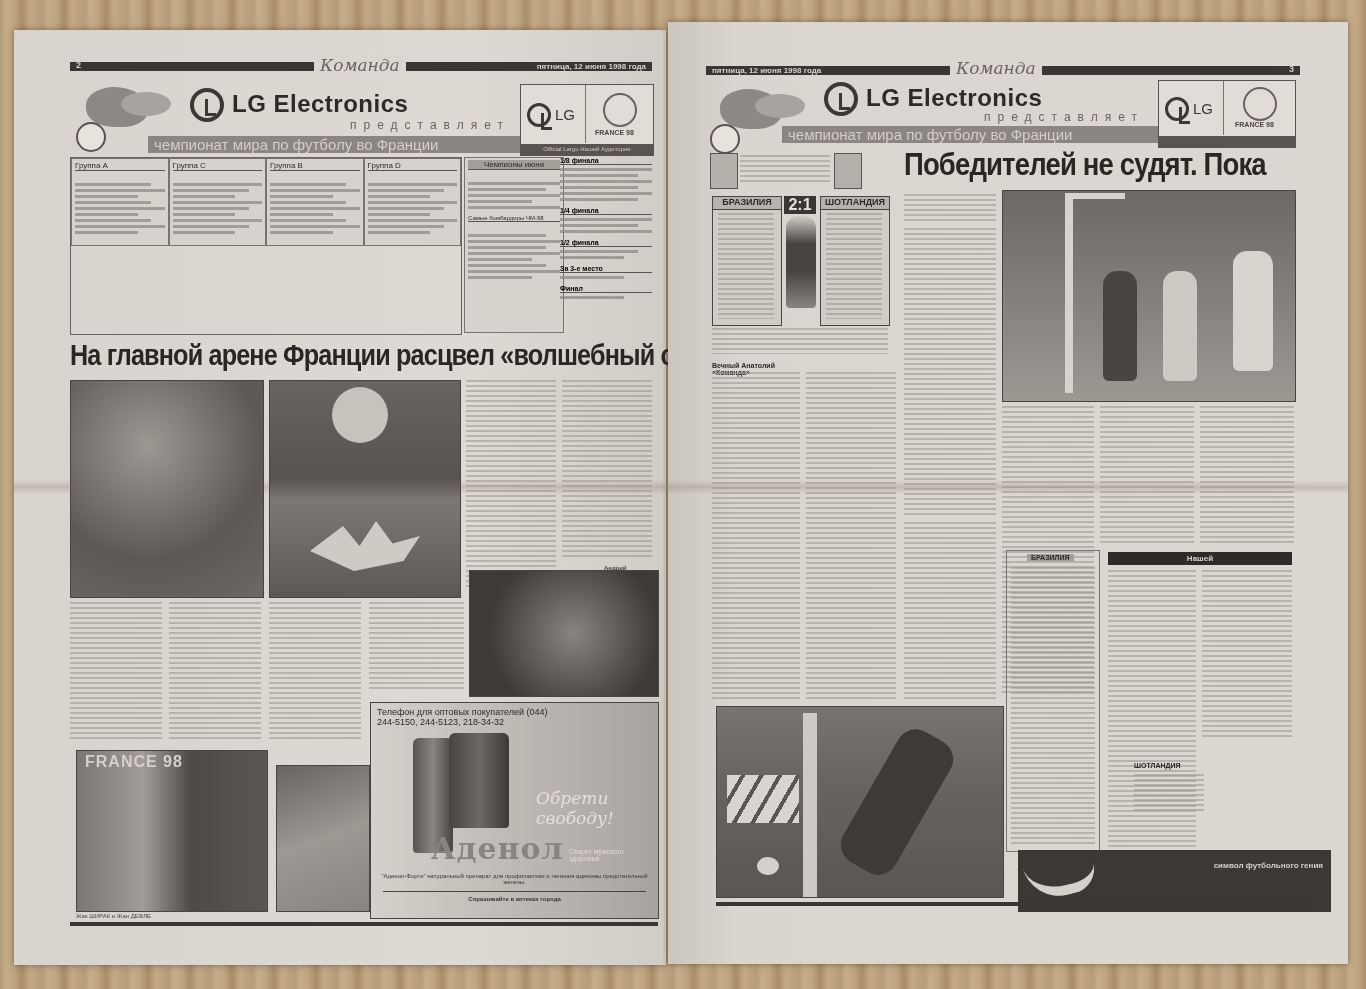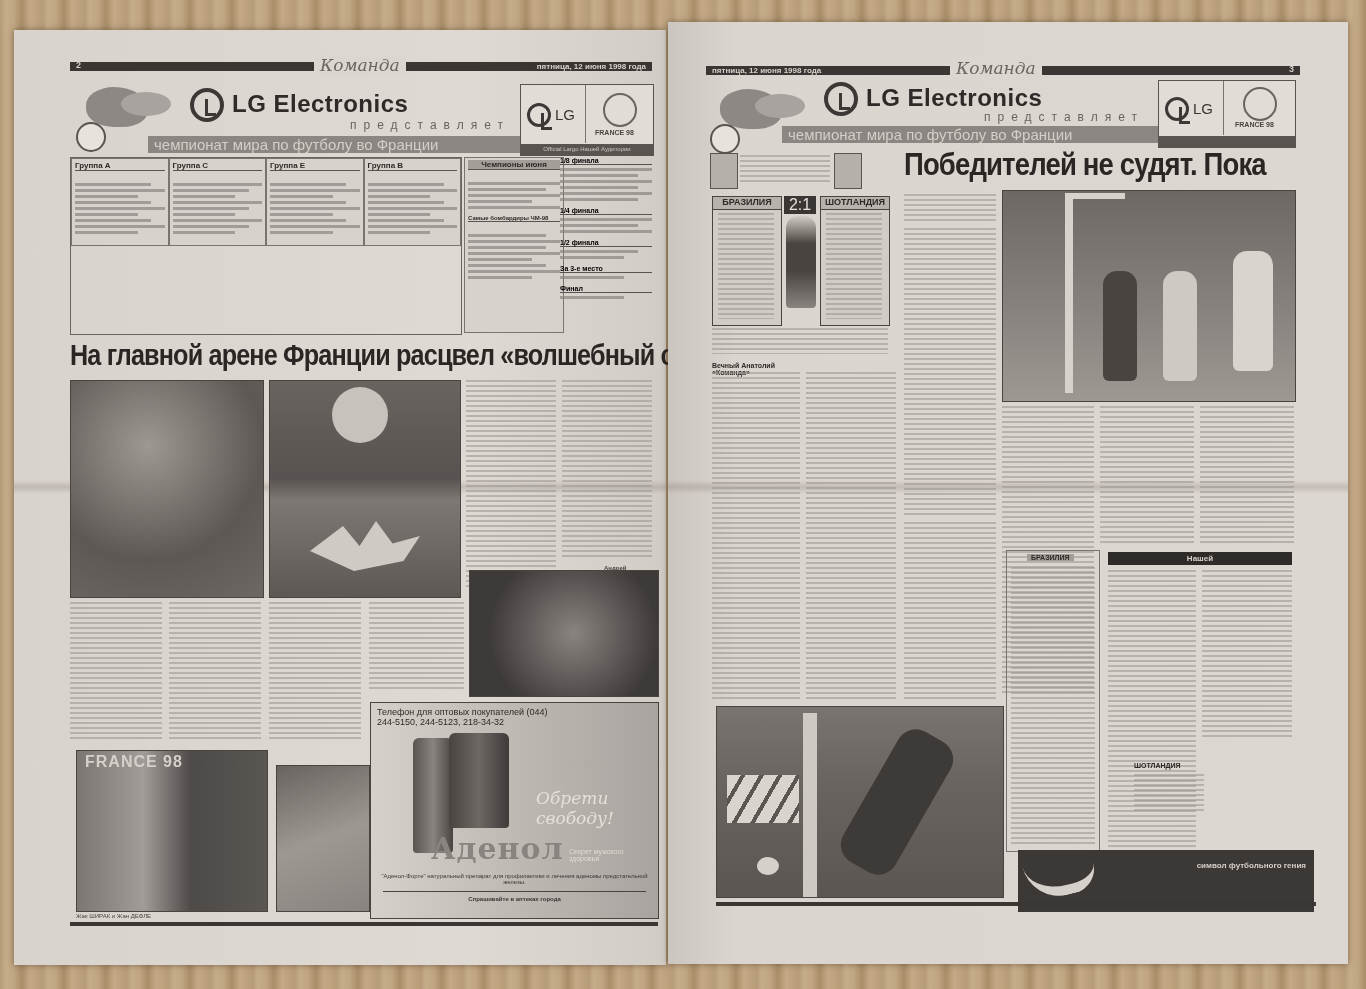--- a/index.html
+++ b/index.html
@@ -23,38 +23,38 @@
   .mascot .head{position:absolute;left:10px;top:5px;width:62px;height:40px;border-radius:50% 60% 45% 50%;background:#8e8884;}
   .mascot .beak{position:absolute;left:45px;top:10px;width:50px;height:24px;border-radius:50%;background:#a9a39f;}
   .mascot .ball{position:absolute;left:0;top:40px;width:30px;height:30px;border-radius:50%;background:#e8e2dc;border:2px solid #5a5450;box-sizing:border-box;}
   .sponsorbox{position:absolute;border:1px solid #5a5450;background:#e2dcd6;}
   .sponsorbox .half{position:absolute;top:0;bottom:12px;border-right:1px solid #7a7470;}
   .sponsorbox .lgsmall{font-weight:normal;font-size:15px;color:#3a3634;position:absolute;}
   .sponsorbox .cap{position:absolute;left:0;right:0;bottom:0;height:11px;background:#5a5450;color:#cfc9c3;font-size:6px;line-height:11px;text-align:center;}
   .f98{font-size:7px;color:#4a4440;position:absolute;font-weight:bold;}
   .tablesgrid{position:absolute;display:grid;gap:0;border:1px solid #6a6460;}
   .grp{border:1px solid #7a7470;padding:2px 3px;background:#d8d2cc;overflow:hidden;}
-  .grp .gt{font-size:8px;font-weight:bold;color:#2e2a28;border-bottom:1px solid #5a5450;margin-bottom:12px;}
+  .grp .gt{font-size:8px;font-weight:normal;color:#2e2a28;border-bottom:1px solid #5a5450;margin-bottom:12px;}
   .line{height:3px;background:#8a8480;margin:3px 0;opacity:.7;}
   .line.s{width:70%;}
   .line.m{width:85%;}
   .headline{position:absolute;font-family:"Liberation Sans",sans-serif;font-weight:bold;color:#2a2624;letter-spacing:-1px;white-space:nowrap;transform-origin:left top;}
   .photo{position:absolute;border:1px solid #4a4440;overflow:hidden;}
   .textcol{position:absolute;overflow:hidden;
     background:repeating-linear-gradient(180deg,#9a948f 0px,#9a948f 2px,transparent 2px,transparent 5px);opacity:.55;}
   .caption{position:absolute;font-size:6px;color:#4a4440;}
   .ad{position:absolute;border:1px solid #4a4440;background:linear-gradient(90deg,#d6d0ca,#bdb7b2 55%,#a9a39f);}
   .ad .phone{position:absolute;left:6px;top:4px;font-size:9px;color:#2e2a28;line-height:10px;}
   .ad .brand{position:absolute;font-family:"DejaVu Serif",serif;font-size:30px;color:#8a8480;font-weight:bold;letter-spacing:1px;}
   .ad .slogan{position:absolute;font-family:"DejaVu Serif",serif;font-style:italic;font-size:17px;color:#e6e0da;}
   .ad .foot{position:absolute;left:10px;right:10px;font-size:6px;color:#3a3634;text-align:center;}
   .bottle{position:absolute;border-radius:6px 6px 4px 4px;background:linear-gradient(90deg,#5a5450,#8a8480,#4a4440);}
   .scorebox{position:absolute;border:1px solid #4a4440;background:#d2ccc6;}
   .team{position:absolute;font-size:9px;font-weight:bold;color:#2e2a28;text-align:center;background:#b8b2ad;border-bottom:1px solid #4a4440;}
-  .score{position:absolute;background:#3a3634;color:#e6e0da;font-weight:normal;font-size:16px;text-align:center;}
+  .score{position:absolute;background:#3a3634;color:#e6e0da;font-weight:bold;font-size:16px;text-align:center;}
   .flag{position:absolute;border:1px solid #5a5450;background:#b6b0ab;}
   .ratings-hdr{position:absolute;background:#2f2b29;color:#d8d2cc;font-size:8px;font-weight:bold;text-align:center;}
   .nike{position:absolute;background:#3c3836;}
   .nike .swoosh{position:absolute;left:8px;top:8px;width:70px;height:28px;border-bottom:10px solid #d6d0ca;border-radius:0 0 60px 90px;transform:rotate(-14deg);}
   .nike .slog{position:absolute;right:8px;top:11px;font-size:8px;font-weight:bold;color:#d6d0ca;}
   .pgnum{position:absolute;font-size:9px;font-weight:bold;color:#2e2a28;}
   .boxlabel{position:absolute;font-size:7px;font-weight:bold;color:#2e2a28;}
   .darkrule{position:absolute;height:4px;background:#3a3634;}
 </style>
 </head>
@@ -108,41 +108,41 @@
         <div class="line m"></div>
         <div class="line s"></div>
         <div class="line"></div>
         <div class="line m"></div>
         <div class="line s"></div>
         <div class="line"></div>
         <div class="line m"></div>
         <div class="line s"></div>
       </div>
     <div class="grp">
-        <div class="gt">Группа E</div>
+        <div class="gt">Группа B</div>
         <div class="line m"></div>
         <div class="line"></div>
         <div class="line s"></div>
         <div class="line m"></div>
         <div class="line"></div>
         <div class="line s"></div>
         <div class="line m"></div>
         <div class="line"></div>
         <div class="line s"></div>
       </div>
     <div class="grp">
-        <div class="gt">Группа B</div>
-        <div class="line m"></div>
-        <div class="line"></div>
-        <div class="line s"></div>
-        <div class="line m"></div>
-        <div class="line"></div>
-        <div class="line s"></div>
-        <div class="line m"></div>
-        <div class="line"></div>
+        <div class="gt">Группа D</div>
+        <div class="line"></div>
+        <div class="line m"></div>
+        <div class="line s"></div>
+        <div class="line"></div>
+        <div class="line m"></div>
+        <div class="line s"></div>
+        <div class="line"></div>
+        <div class="line m"></div>
         <div class="line s"></div>
       </div>
   </div>
   <div class="grp" style="position:absolute;left:450px;top:127px;width:92px;height:170px;">
     <div class="gt" style="background:#a49e99;text-align:center;">Чемпионы июня</div>
     <div class="line"></div>
       <div class="line m"></div>
       <div class="line"></div>
       <div class="line s"></div>
       <div class="line"></div>
@@ -288,18 +288,18 @@
   <div class="boxlabel" style="left:466px;top:740px;">ШОТЛАНДИЯ</div>
   <div class="textcol" style="left:466px;top:752px;width:70px;height:40px;"></div>
 
   <div class="photo" style="left:48px;top:684px;width:286px;height:190px;background:linear-gradient(180deg,#7a7470,#6a6460 40%,#5a5652);">
     <div style="position:absolute;left:86px;top:6px;width:14px;height:184px;background:#cfc9c3;"></div>
     <div style="position:absolute;left:10px;top:68px;width:72px;height:48px;background:repeating-linear-gradient(120deg,#dad4ce 0 12px,#5a5652 12px 16px);"></div>
     <div style="position:absolute;left:150px;top:20px;width:60px;height:150px;background:#3e3a38;border-radius:20px;transform:rotate(30deg);"></div>
     <div style="position:absolute;left:40px;top:150px;width:22px;height:18px;border-radius:50%;background:#d6d0ca;"></div>
   </div>
 
-  <div class="nike" style="left:350px;top:828px;width:296px;height:62px;">
+  <div class="nike" style="left:350px;top:828px;width:296px;height:62px;padding-left:17px;">
     <div class="swoosh"></div>
     <div class="slog">символ футбольного гения</div>
   </div>
   <div class="darkrule" style="left:48px;top:880px;width:600px;"></div>
 </div>
 
 </body></html>

